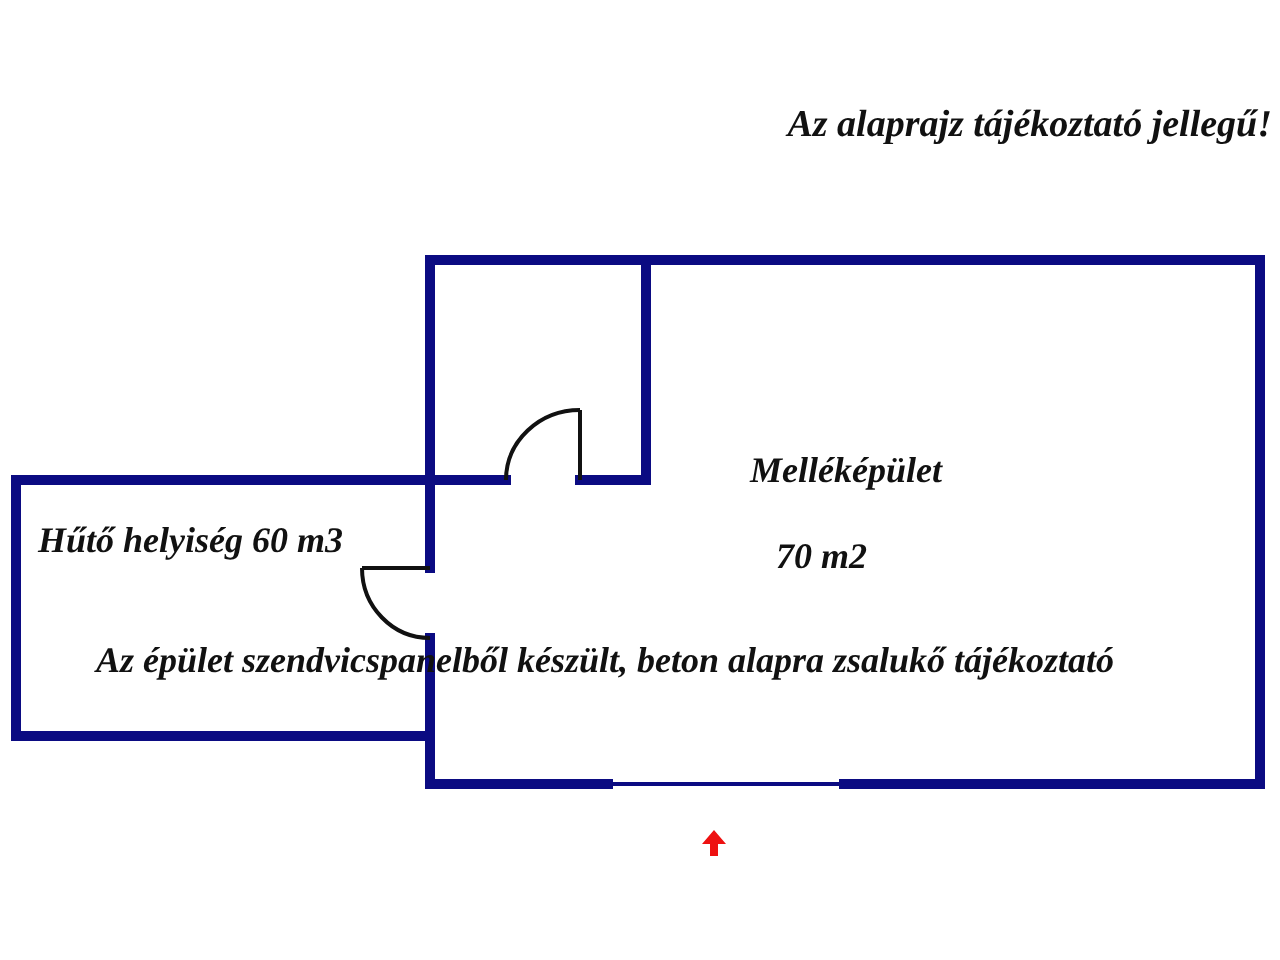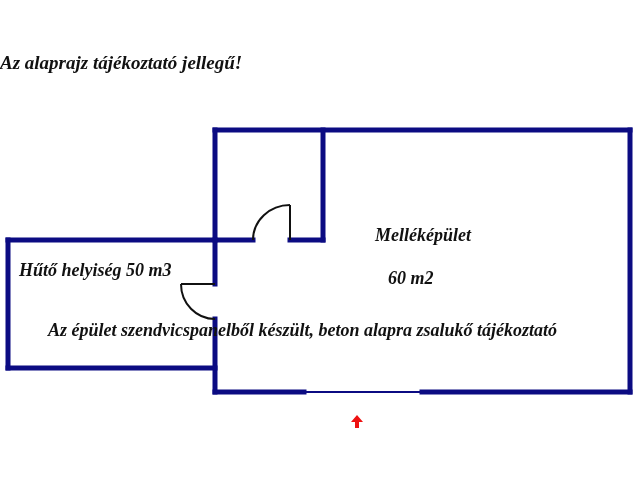--- a/index.html
+++ b/index.html
@@ -1,19 +1,19 @@
 <!DOCTYPE html>
 <html><head>
 <meta charset="utf-8">
 <style>
   html, body { margin: 0; padding: 0; background: #ffffff; }
   body { width: 640px; height: 480px; position: relative; overflow: hidden; font-family: "Liberation Serif", serif; }
   .plan { position: absolute; left: 0; top: 0; width: 640px; height: 480px; }
   .label { position: absolute; font-family: "Liberation Serif", serif; font-style: italic; font-weight: bold; color: #111111; white-space: nowrap; }
-  .title { left: 0; width: 636px; text-align: left; top: 52px; font-size: 19px; }
+  .title { left: 0; width: 636px; text-align: right; top: 52px; font-size: 19px; }
   .room-side { left: 19px; top: 260px; font-size: 18px; }
   .room-main { left: 375px; top: 225px; font-size: 18px; }
   .room-area { left: 388px; top: 268px; font-size: 18px; }
   .note { left: 48px; top: 320px; font-size: 18px; }
 </style>
 </head>
 <body>
 
 <svg class="plan" width="640" height="480" viewBox="0 0 640 480" xmlns="http://www.w3.org/2000/svg">
   <g stroke="#0b0b82" stroke-width="5" fill="none" stroke-linecap="square">
@@ -42,16 +42,16 @@
     <line x1="215" y1="284" x2="181" y2="284"></line>
     <path d="M 181 284 A 34 35 0 0 0 215 319"></path>
   </g>
 
   <g fill="#ee1111">
     <polygon points="357,415 351,422 355,422 355,428 359,428 359,422 363,422"></polygon>
   </g>
 </svg>
 
 <div class="label title">Az alaprajz tájékoztató jellegű!</div>
-<div class="label room-side">Hűtő helyiség 50 m3</div>
+<div class="label room-side">Hűtő helyiség 60 m3</div>
 <div class="label room-main">Melléképület</div>
-<div class="label room-area">60 m2</div>
+<div class="label room-area">70 m2</div>
 <div class="label note">Az épület szendvicspanelből készült, beton alapra zsalukő tájékoztató</div>
 
 </body></html>

